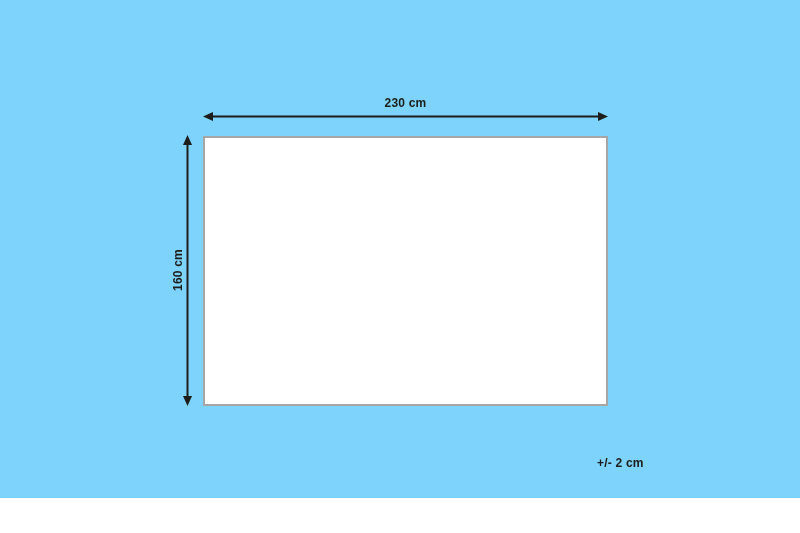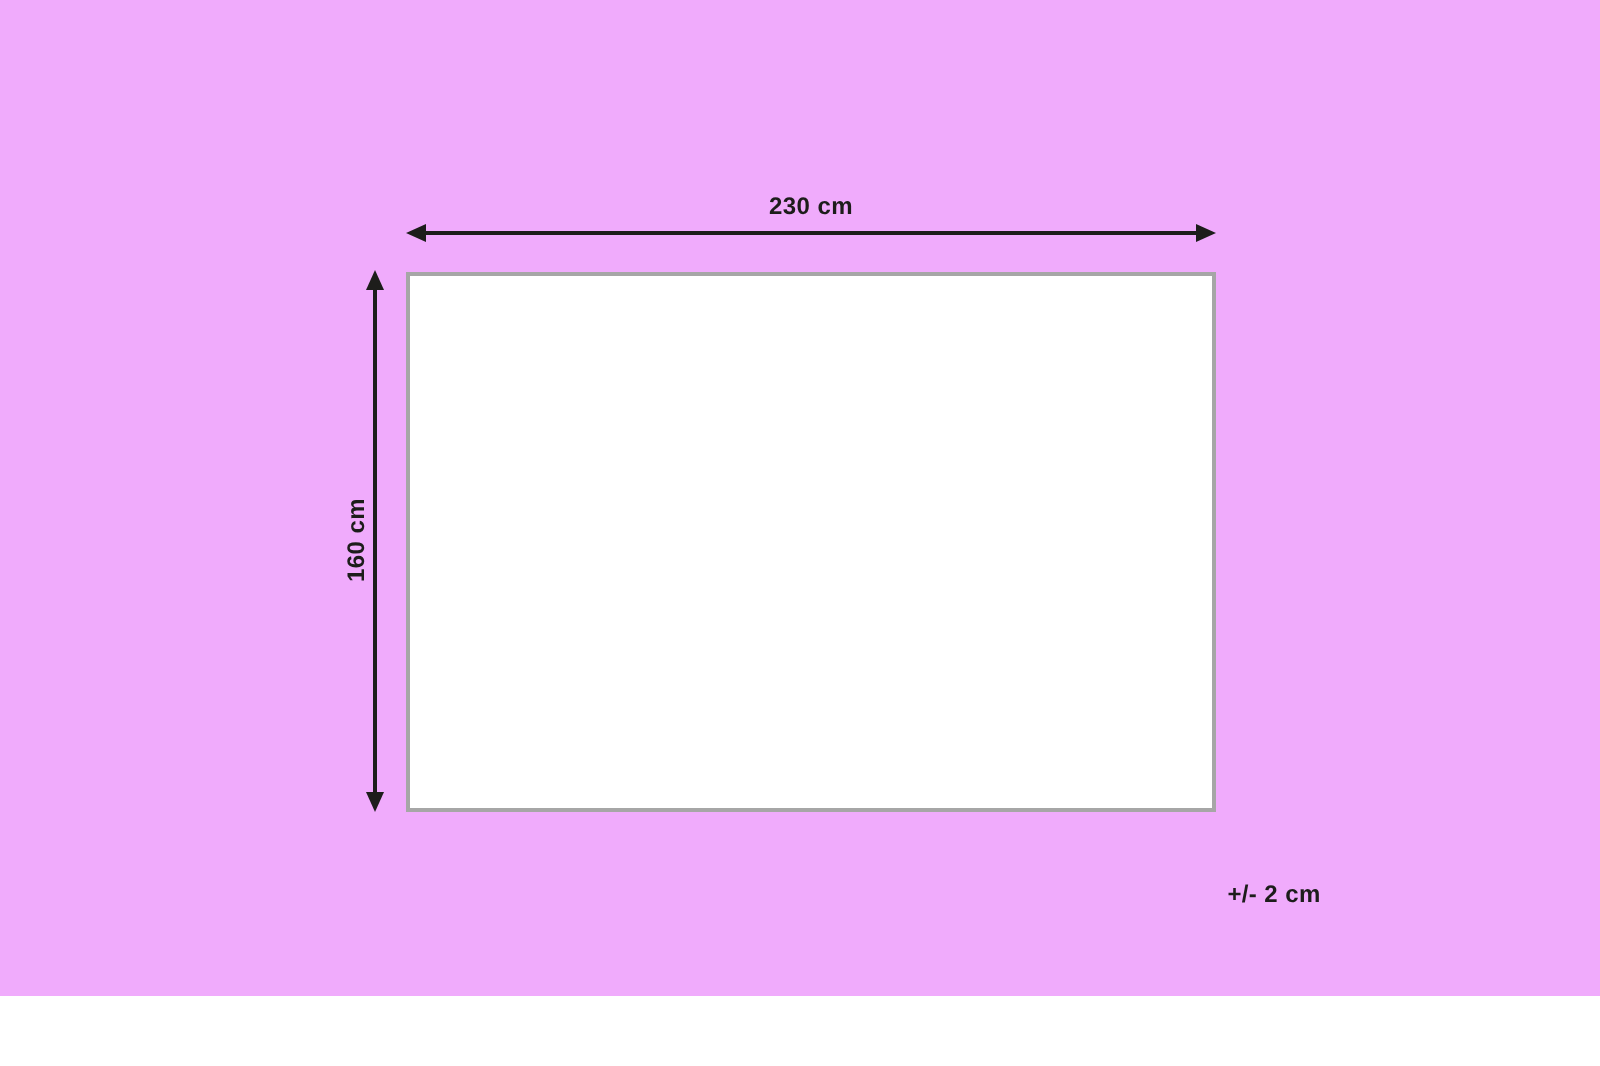--- a/index.html
+++ b/index.html
@@ -4,21 +4,21 @@
 <style>
   html, body {
     margin: 0;
     padding: 0;
     background: #ffffff;
   }
   .canvas {
     position: relative;
     width: 800px;
     height: 498px;
-    background: #f0abfc;
+    background: #7dd3fc;
     overflow: hidden;
     font-family: "Liberation Sans", "DejaVu Sans", sans-serif;
   }
   .dim-rect {
     position: absolute;
     left: 203px;
     top: 136px;
     width: 401px;
     height: 266px;
     border: 2px solid #a6a6a6;
@@ -55,23 +55,22 @@
     text-align: center;
   }
   .height-label {
     left: 178px;
     top: 270px;
     transform: translate(-50%, -50%) rotate(-90deg);
     transform-origin: center center;
   }
   .tolerance-label {
     left: 597px;
-    top: 440px;
+    top: 456px;
     width: 80px;
-    text-align: center;
   }
 </style>
 </head>
 <body>
 
 <div class="canvas">
 
   <div class="dim-rect"></div>
 
   <svg class="arrow-svg horizontal" viewBox="0 0 405 13">

